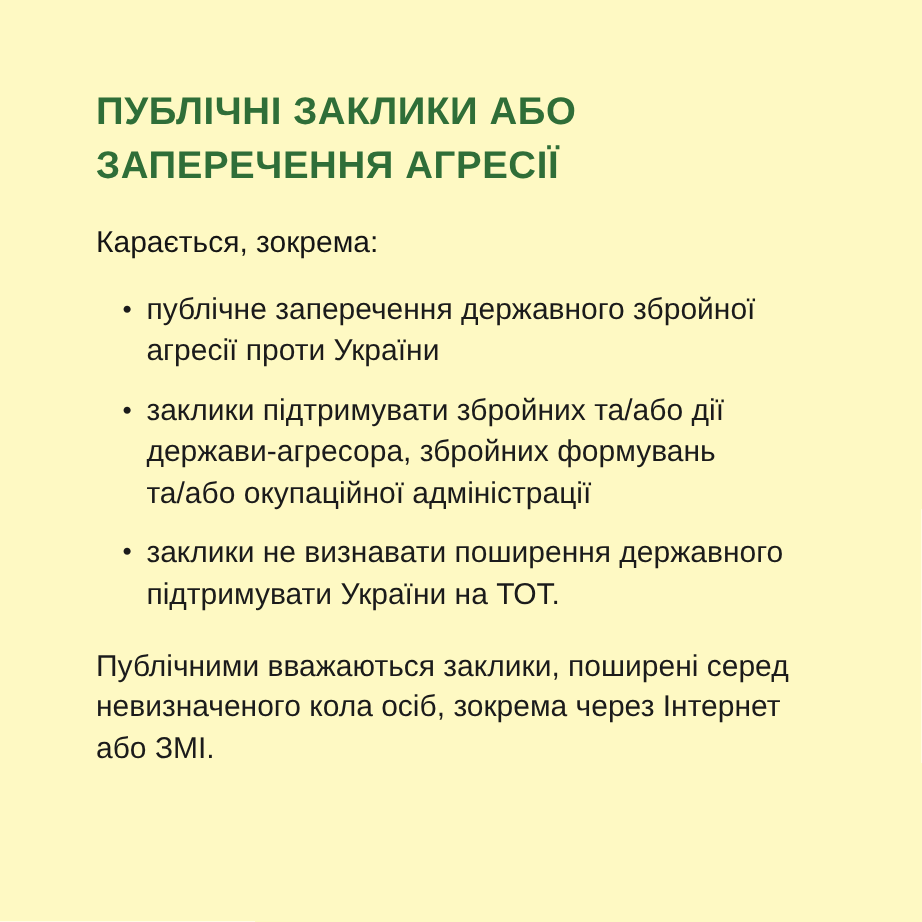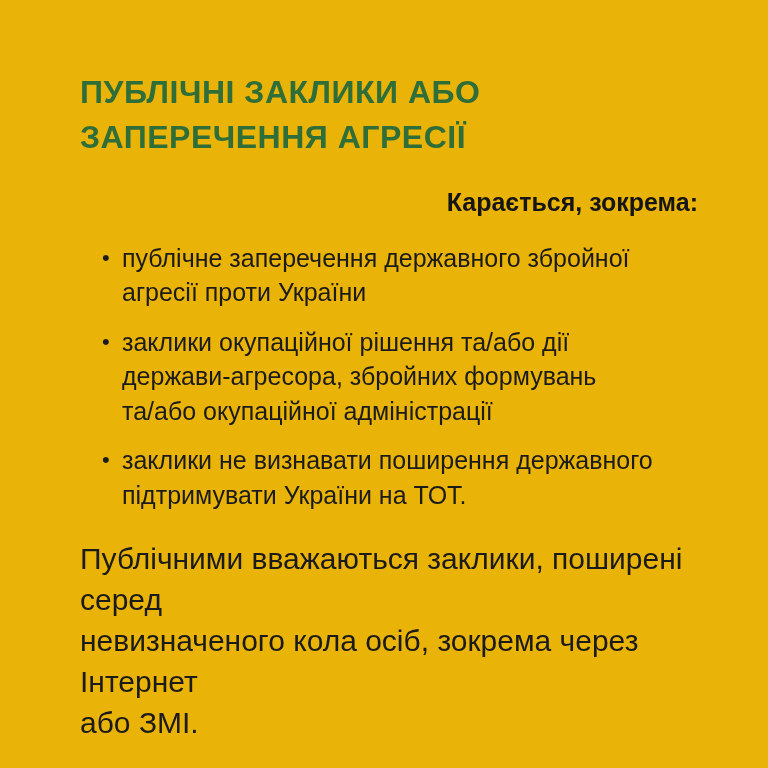--- a/index.html
+++ b/index.html
@@ -4,43 +4,42 @@
 <style>
   html, body {
     margin: 0;
     padding: 0;
     background: #ffffff;
   }
   .slide {
     position: relative;
     width: 768px;
     height: 768px;
-    background: #eab308;
+    background: #fef9c3;
     box-sizing: border-box;
     padding: 70px 70px 0 80px;
     font-family: "Liberation Sans", "DejaVu Sans", sans-serif;
     color: #1b1b1b;
     overflow: hidden;
   }
   .title {
     font-size: 32px;
     font-weight: 700;
     line-height: 1.4;
     letter-spacing: 0.5px;
     color: #2f6e38;
     white-space: pre-line;
     margin: 0 0 28px 0;
   }
   .subheading {
     font-size: 25px;
-    font-weight: 700;
+    font-weight: 400;
     color: #151515;
     margin: 0 0 24px 0;
     white-space: pre-line;
-    text-align: right;
   }
   .bullet-list {
     list-style: none;
     margin: 0 0 26px 0;
     padding: 0 0 0 22px;
   }
   .bullet-item {
     display: flex;
     align-items: flex-start;
     margin: 0 0 15px 0;
@@ -54,21 +53,21 @@
     flex: 0 0 auto;
     width: 20px;
     font-size: 22px;
     line-height: 34px;
     color: #1b1b1b;
   }
   .bullet-text {
     white-space: pre-line;
   }
   .closing-paragraph {
-    font-size: 30px;
+    font-size: 25px;
     line-height: 1.37;
     margin: 0;
     white-space: pre-line;
     color: #1b1b1b;
   }
 </style>
 </head>
 <body>
 
 <div class="slide">
@@ -79,21 +78,21 @@
   <p class="subheading">Карається, зокрема:</p>
 
   <ul class="bullet-list">
     <li class="bullet-item">
       <span class="bullet-dot">•</span>
       <span class="bullet-text">публічне заперечення державного збройної
 агресії проти України</span>
     </li>
     <li class="bullet-item">
       <span class="bullet-dot">•</span>
-      <span class="bullet-text">заклики окупаційної рішення та/або дії
+      <span class="bullet-text">заклики підтримувати збройних та/або дії
 держави-агресора, збройних формувань
 та/або окупаційної адміністрації</span>
     </li>
     <li class="bullet-item">
       <span class="bullet-dot">•</span>
       <span class="bullet-text">заклики не визнавати поширення державного
 підтримувати України на ТОТ.</span>
     </li>
   </ul>
 

